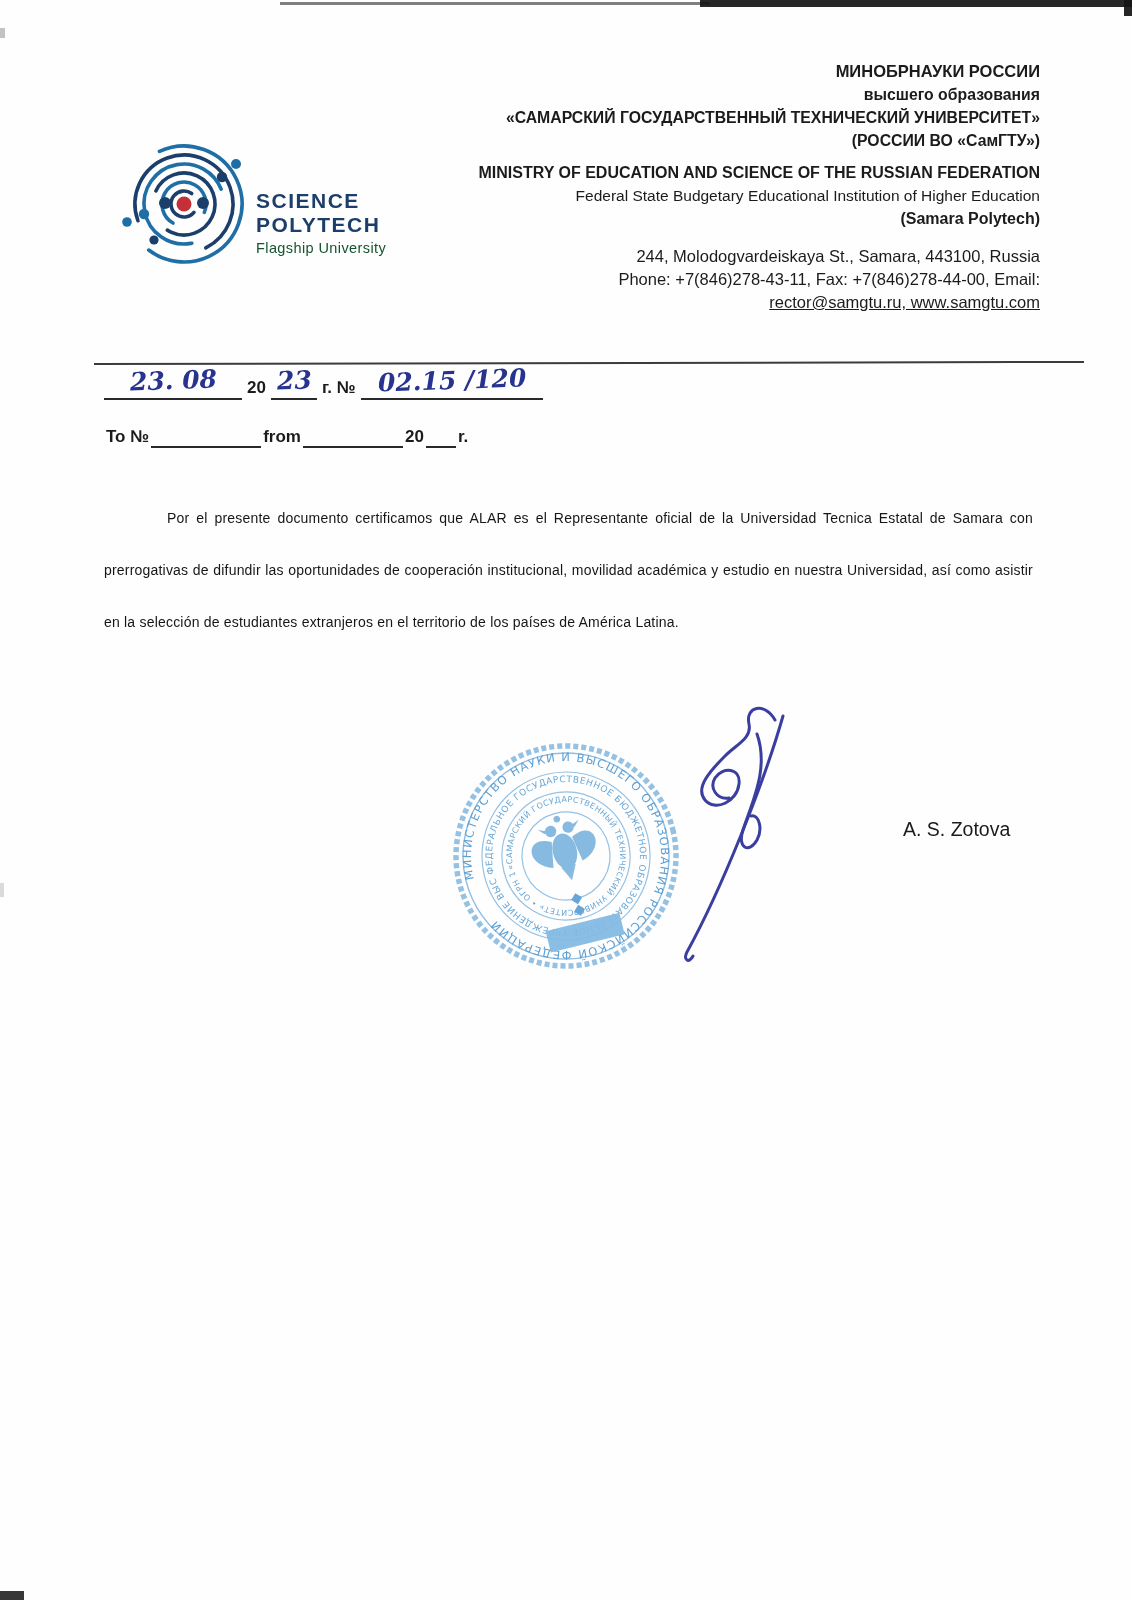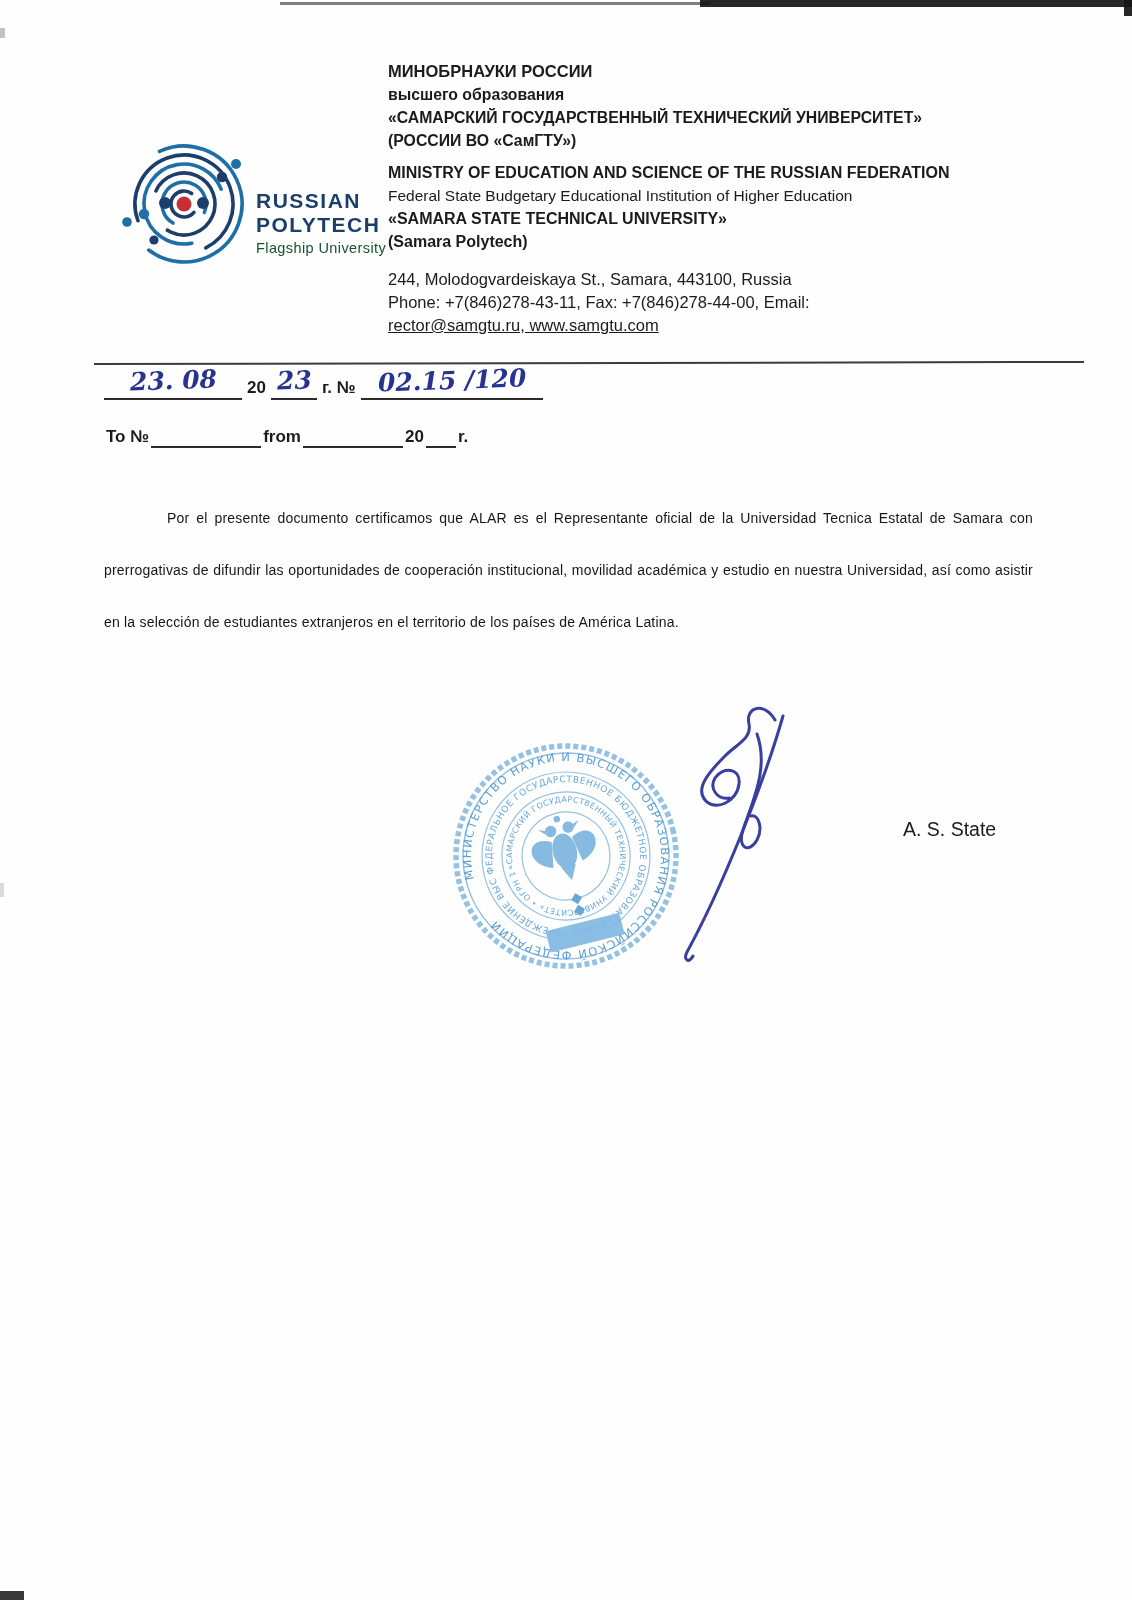--- a/index.html
+++ b/index.html
@@ -19,21 +19,21 @@
 
   
   .logo{position:absolute; left:104px; top:130px; width:300px; height:150px;}
   .logo svg{position:absolute; left:0; top:0;}
   .logo-text{position:absolute; left:152px; top:60px; line-height:1;}
   .logo-t{font-weight:bold; font-size:21px; letter-spacing:1.5px; color:#1c3e6b;}
   .logo-t + .logo-t{margin-top:3px;}
   .logo-sub{margin-top:6px; font-size:14.5px; color:#14532d; letter-spacing:.4px;}
 
   
-  .head{position:absolute; left:388px; top:60px; width:652px; text-align:left;}
+  .head{position:absolute; left:388px; top:60px; width:652px; text-align:right;}
   .head div{line-height:23px;}
   .ru{font-weight:bold; font-size:16.5px;}
   .ru.sm{font-size:15.8px;}
   .en{font-size:15.5px;}
   .en.b{font-weight:bold; font-size:16px;}
   .gap8{height:9px;} .gap14{height:15px;}
   .addr{font-size:16.5px;}
   .addr.u{text-decoration:underline;}
 
   .rule{position:absolute; left:94px; top:362px; width:990px; height:2px; background:#3c3c3c; transform:rotate(-.12deg);}
@@ -94,35 +94,34 @@
         <circle cx="-19" cy="-1" r="6" fill="#1c3e6b"></circle>
         <circle cx="19" cy="-1" r="6" fill="#1c3e6b"></circle>
         <circle cx="-40" cy="10" r="5.2" fill="#1f6fa6"></circle>
         <circle cx="-57" cy="18" r="4.8" fill="#1f6fa6"></circle>
         <circle cx="38" cy="-27" r="5.2" fill="#1c3e6b"></circle>
         <circle cx="52" cy="-40" r="5" fill="#1f6fa6"></circle>
         <circle cx="-30" cy="36" r="4.6" fill="#1c3e6b"></circle>
       </g>
     </svg>
     <div class="logo-text">
-      <div class="logo-t">RUSSIAN</div>
+      <div class="logo-t">SCIENCE</div>
       <div class="logo-t">POLYTECH</div>
       <div class="logo-sub">Flagship University</div>
     </div>
   </div>
 
   <div class="head">
     <div class="ru">МИНОБРНАУКИ РОССИИ</div>
     <div class="ru sm">высшего образования</div>
     <div class="ru sm">«САМАРСКИЙ ГОСУДАРСТВЕННЫЙ ТЕХНИЧЕСКИЙ УНИВЕРСИТЕТ»</div>
     <div class="ru sm">(РОССИИ ВО «СамГТУ»)</div>
     <div class="gap8"></div>
     <div class="en b">MINISTRY OF EDUCATION AND SCIENCE OF THE RUSSIAN FEDERATION</div>
     <div class="en">Federal State Budgetary Educational Institution of Higher Education</div>
-    <div class="en b">«SAMARA STATE TECHNICAL UNIVERSITY»</div>
     <div class="en b">(Samara Polytech)</div>
     <div class="gap14"></div>
     <div class="addr">244, Molodogvardeiskaya St., Samara, 443100, Russia</div>
     <div class="addr">Phone: +7(846)278-43-11, Fax: +7(846)278-44-00, Email:</div>
     <div class="addr u">rector@samgtu.ru, www.samgtu.com</div>
   </div>
 
   <div class="rule"></div>
 
   <div class="refrow">
@@ -184,15 +183,15 @@
   </svg>
 
   <svg class="sign" width="200" height="290" viewBox="0 0 200 290">
     <g fill="none" stroke="#3a3f9f" stroke-width="3" stroke-linecap="round">
       <path d="M150 30 C140 12 120 16 124 34 C127 48 112 54 100 66 C84 82 70 98 80 110 C90 122 112 112 114 94 C116 78 98 76 90 88 C84 98 92 110 104 108"></path>
       <path d="M132 44 C144 78 128 110 118 140 C112 158 124 164 132 150 C138 139 134 124 126 126"></path>
       <path d="M158 26 C138 96 96 200 62 262 C58 270 64 274 68 266"></path>
     </g>
   </svg>
 
-  <div class="sig-right">A. S. State</div>
+  <div class="sig-right">A. S. Zotova</div>
 
 </div>
 
 </body></html>

